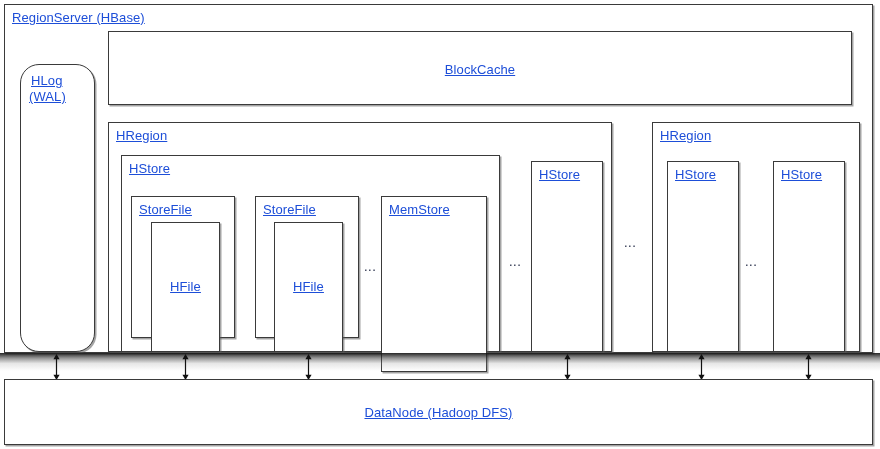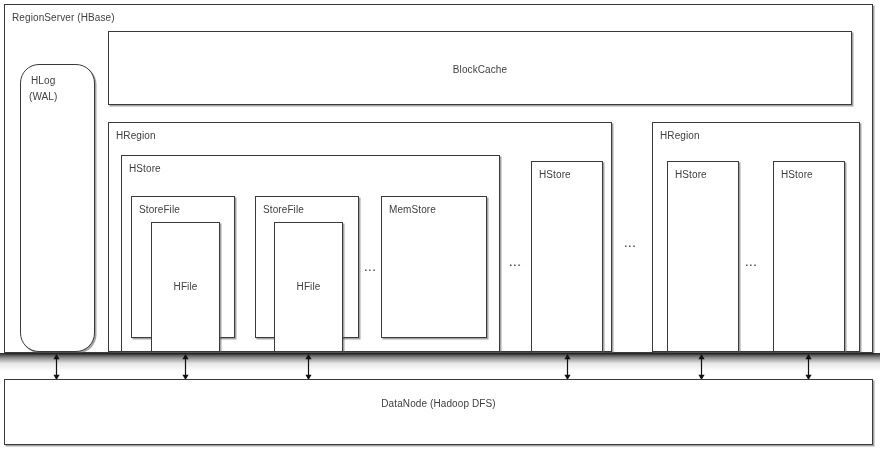--- a/index.html
+++ b/index.html
@@ -20,25 +20,26 @@
   }
   .box {
     position: absolute;
     background: #ffffff;
     border: 1px solid #3a3a3a;
     box-sizing: border-box;
     box-shadow: 1.5px 1.5px 0 0 rgba(90,90,90,0.55);
   }
   .label {
     position: absolute;
-    font-size: 10px;
+    font-size: 13px;
     line-height: 15px;
-    color: #404040;
+    color: #1d4ed8;
     white-space: pre;
     letter-spacing: 0.1px;
+    text-decoration: underline;
   }
   .lbl-tl {
     top: 5px;
     left: 7px;
   }
   .lbl-center {
     left: 0;
     right: 0;
     text-align: center;
   }
@@ -106,21 +107,21 @@
   <div class="box" style="left:255px; top:196px; width:104px; height:142px;">
     <span class="label lbl-tl">StoreFile</span>
   </div>
 
   <div class="box" style="left:274px; top:222px; width:69px; height:130px;">
     <span class="label lbl-center" style="top:56px;">HFile</span>
   </div>
 
   <span class="ellipsis" style="left:364px; top:260px;">...</span>
 
-  <div class="box" style="left:381px; top:196px; width:106px; height:142px;">
+  <div class="box" style="left:381px; top:196px; width:106px; height:176px;">
     <span class="label lbl-tl">MemStore</span>
   </div>
 
   <span class="ellipsis" style="left:509px; top:255px;">...</span>
 
   <div class="box" style="left:531px; top:161px; width:72px; height:191px;">
     <span class="label lbl-tl">HStore</span>
   </div>
 
   <span class="ellipsis" style="left:624px; top:236px;">...</span>
@@ -183,16 +184,16 @@
 
   <div class="arrow" style="left:804px; top:354px; height:26px;">
     <svg width="9" height="26" viewBox="0 0 9 26">
       <line x1="4.5" y1="2" x2="4.5" y2="24" stroke="#111" stroke-width="1.2"></line>
       <polygon points="4.5,0 1.4,5.2 7.6,5.2" fill="#111"></polygon>
       <polygon points="4.5,26 1.4,20.8 7.6,20.8" fill="#111"></polygon>
     </svg>
   </div>
 
   <div class="box" style="left:4px; top:379px; width:869px; height:66px;">
-    <span class="label lbl-center" style="top:16px;text-align:center;">DataNode (Hadoop DFS)</span>
+    <span class="label lbl-center" style="top:25px;text-align:center;">DataNode (Hadoop DFS)</span>
   </div>
 
 </div>
 
 </body></html>

